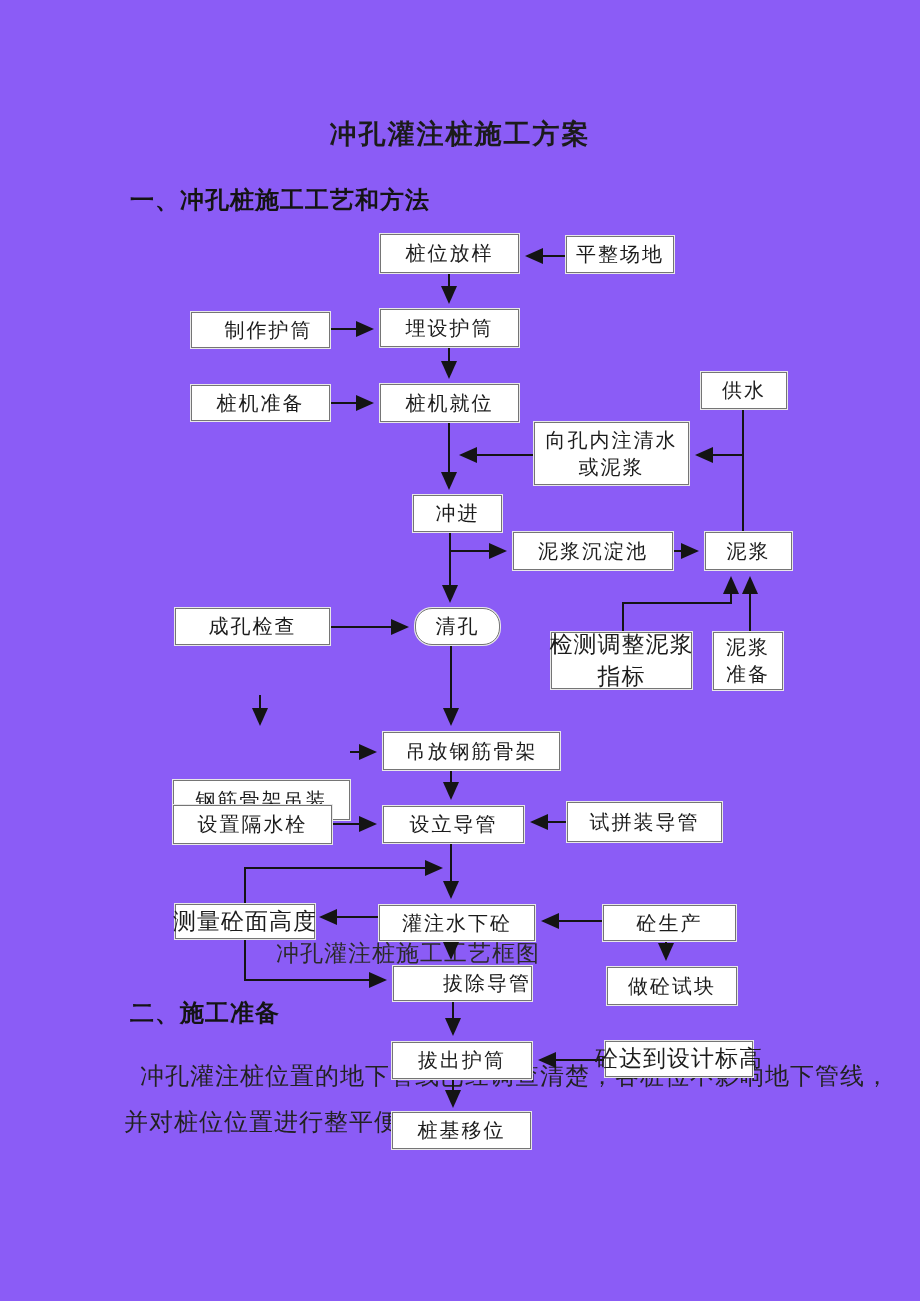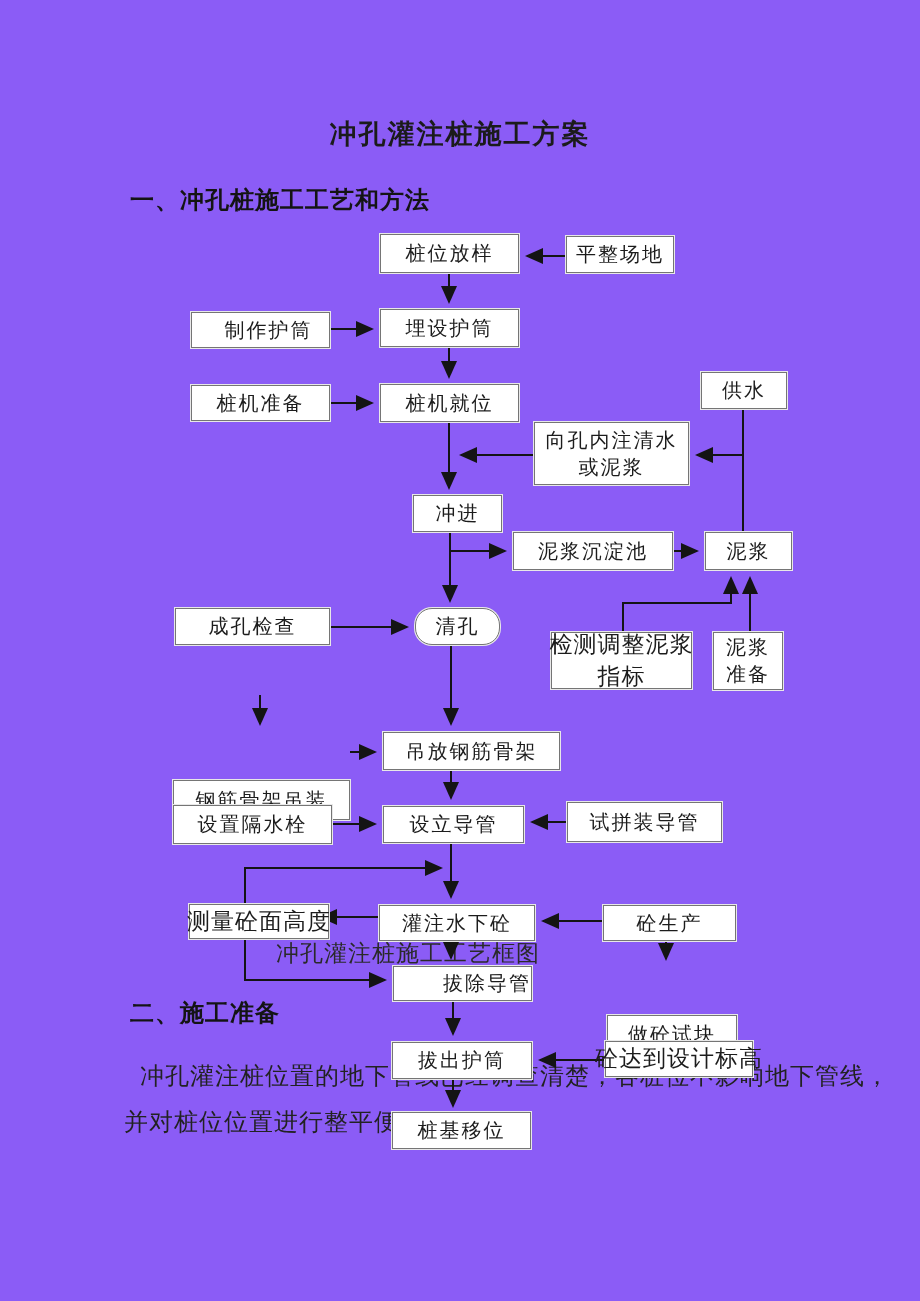--- a/index.html
+++ b/index.html
@@ -139,33 +139,33 @@
       </div>
       <div class="fc-node" style="left: 173px; top: 805px; width: 159px; height: 39px;">
         <div class="fc-label">设置隔水栓</div>
       </div>
       <div class="fc-node" style="left: 383px; top: 806px; width: 141px; height: 37px;">
         <div class="fc-label">设立导管</div>
       </div>
       <div class="fc-node" style="left: 567px; top: 802px; width: 155px; height: 40px;">
         <div class="fc-label">试拼装导管</div>
       </div>
-      <div class="fc-node small" style="left: 189px; top: 904px; width: 140px; height: 35px;">
+      <div class="fc-node small" style="left: 175px; top: 904px; width: 140px; height: 35px;">
         <div class="fc-label">测量砼面高度</div>
       </div>
       <div class="fc-node" style="left: 379px; top: 905px; width: 156px; height: 36px;">
         <div class="fc-label">灌注水下砼</div>
       </div>
       <div class="fc-node" style="left: 603px; top: 905px; width: 133px; height: 36px;">
         <div class="fc-label">砼生产</div>
       </div>
       <div class="fc-node" style="left: 393px; top: 966px; width: 139px; height: 35px; align-items: flex-end;">
         <div class="fc-label">拔除导管</div>
       </div>
-      <div class="fc-node" style="left: 607px; top: 967px; width: 130px; height: 38px; margin-top: 48px;">
+      <div class="fc-node" style="left: 607px; top: 967px; width: 130px; height: 38px;">
         <div class="fc-label">做砼试块</div>
       </div>
       <div class="fc-node" style="left: 392px; top: 1042px; width: 140px; height: 37px;">
         <div class="fc-label">拔出护筒</div>
       </div>
       <div class="fc-node small" style="left: 605px; top: 1041px; width: 148px; height: 36px;">
         <div class="fc-label">砼达到设计标高</div>
       </div>
       <div class="fc-node" style="left: 392px; top: 1112px; width: 139px; height: 37px;">
         <div class="fc-label">桩基移位</div>

